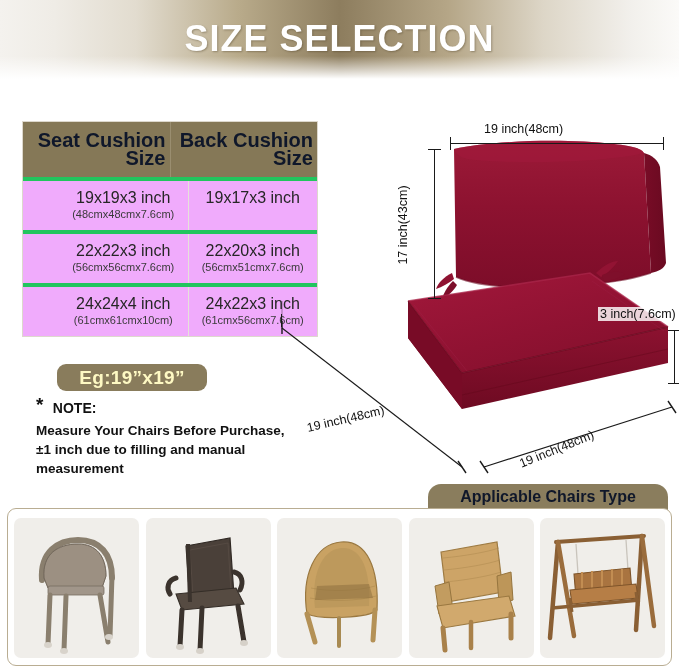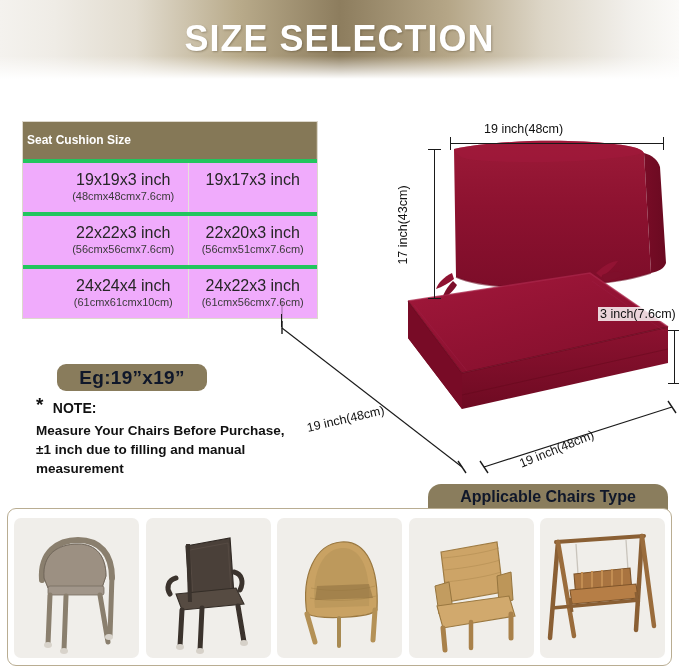--- a/index.html
+++ b/index.html
@@ -27,37 +27,37 @@
     font-family:"Liberation Sans",sans-serif;
   }
 
   
   .size-table{
     position:absolute;left:22px;top:121px;width:296px;
     border:1px solid #ddd8cd;box-sizing:border-box;
   }
   .st-head{display:flex;background:#857857;}
   .st-head div{
-    flex:1;text-align:left;color:#ffffff;font-weight:bold;font-size:12px;
+    flex:1;text-align:right;color:#0f172a;font-weight:bold;font-size:20px;
     padding:9px 4px 10px;line-height:18px;
   }
   .st-head div:first-child{border-right:1px solid #9a8e70;}
   .st-row{display:flex;background:#f0abfc;border-top:4px solid #22c55e;padding-left:36px;}
   .st-cell{
     flex:1;text-align:center;padding:7px 2px 8px;box-sizing:border-box;
   }
   .st-cell:first-child{border-right:1px solid #e6e2d8;}
   .st-in{font-size:16px;color:#262626;line-height:19px;}
   .st-cm{font-size:11px;color:#3a3a3a;line-height:15px;}
 
   
   .eg-badge{
     position:absolute;left:57px;top:364px;width:150px;height:27px;
     background:#897c5c;border-radius:9px;
-    color:#0f172a;font-size:19px;font-weight:bold;
+    color:#fef9c3;font-size:19px;font-weight:bold;
     display:flex;align-items:center;justify-content:center;
     letter-spacing:.3px;
   }
 
   
   .note{position:absolute;left:18px;top:400px;width:260px;margin-left:18px;}
   .note-star{font-size:19px;font-weight:bold;color:#111;line-height:10px;
     display:inline-block;vertical-align:top;}
   .note-label{font-size:14px;font-weight:bold;color:#111;
     display:inline-block;margin-left:5px;vertical-align:top;}
@@ -97,20 +97,21 @@
 <body>
 
 <div class="banner">
   <div class="banner-title">SIZE SELECTION</div>
   <div class="banner-fade"></div>
 </div>
 
 <div class="size-table">
   <div class="st-head">
     <div>Seat Cushion Size</div>
+    <div>Back Cushion Size</div>
   </div>
 
   <div class="st-row">
     <div class="st-cell">
       <div class="st-in">19x19x3 inch</div>
       <div class="st-cm">(48cmx48cmx7.6cm)</div>
     </div>
     <div class="st-cell">
       <div class="st-in">19x17x3 inch</div>
     </div>

